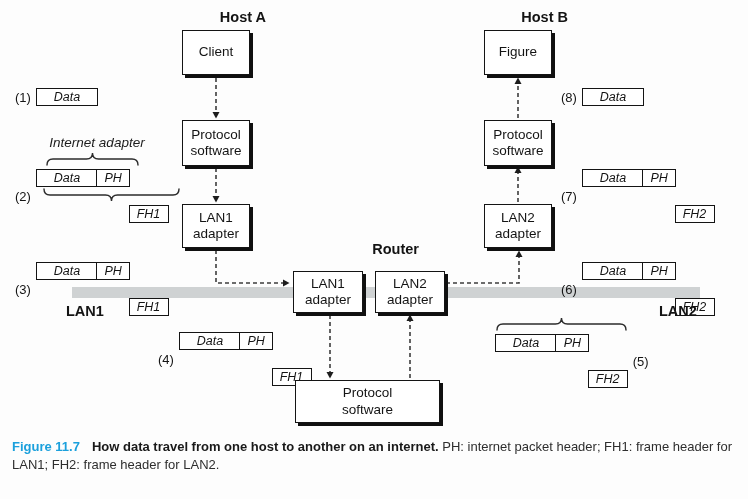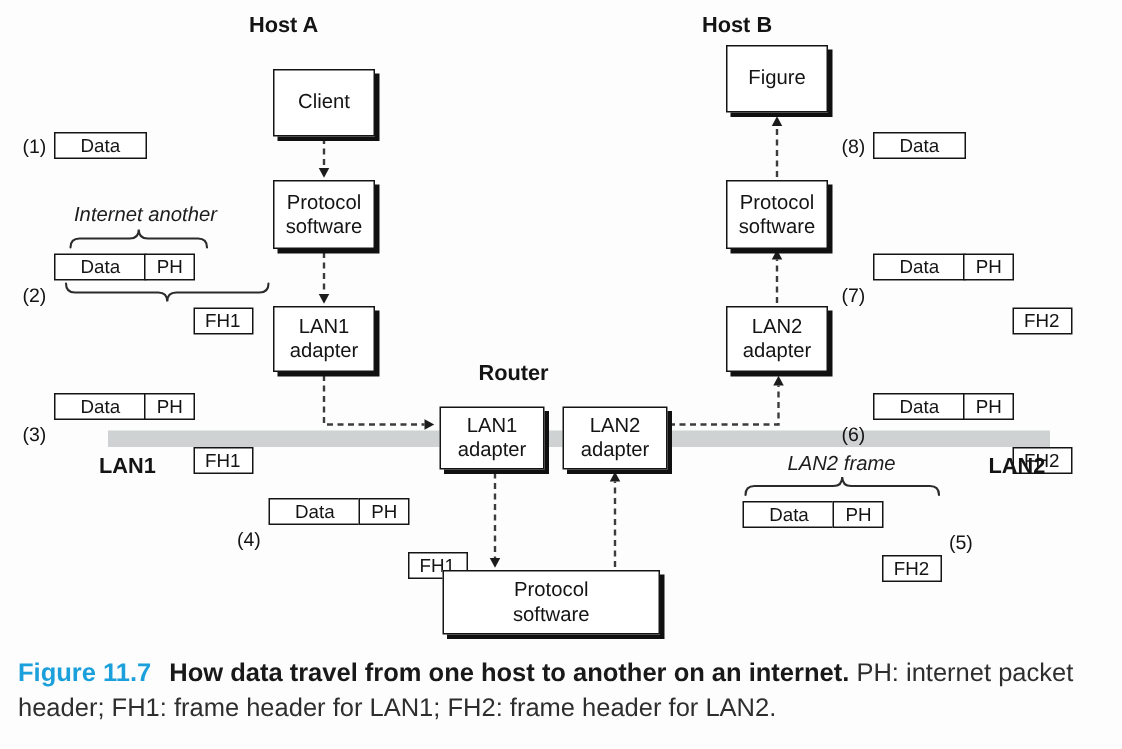--- a/index.html
+++ b/index.html
@@ -8,36 +8,36 @@
     font-family:"Liberation Sans",sans-serif;color:#141414;
   }
   .overlay{position:absolute;left:0;top:0;z-index:2;}
   .lan-bar{position:absolute;left:72px;top:287px;width:628px;height:11px;background:#cfd2d3;z-index:1;}
   .node{
     position:absolute;background:#fff;border:1.7px solid #141414;box-shadow:3px 3px 0 #101010;
     display:flex;align-items:center;justify-content:center;text-align:center;
     font-size:13.5px;line-height:1.2;white-space:pre-line;z-index:3;box-sizing:border-box;
   }
   .blabel{position:absolute;font-weight:bold;font-size:14.5px;z-index:3;}
-  .blabel.ctr{width:100px;text-align:left;}
+  .blabel.ctr{width:100px;text-align:right;}
   .ilabel{position:absolute;font-style:italic;font-size:13.5px;width:110px;text-align:center;z-index:3;color:#1c1c1c;}
   .prow{position:absolute;display:flex;align-items:center;gap:5px;z-index:2;}
   .step{font-size:13px;color:#141414;white-space:nowrap;}
   .pkt{display:flex;}
   .cell{
     box-sizing:border-box;height:18px;border:1.7px solid #141414;background:#fff;
-    display:flex;align-items:center;justify-content:center;font-size:12.5px;white-space:nowrap;
+    display:flex;align-items:center;justify-content:center;font-size:12.5px;white-space:nowrap;font-style:italic;
   }
   .cell + .cell{margin-left:-1.7px;}
   .cell.data{width:62px;}
   .cell.ph{width:34px;}
   .cell.fh{width:40px;margin-top:36px;}
   .caption{
     position:absolute;left:12px;top:438px;width:726px;z-index:3;
-    font-size:17px;line-height:1.35;color:#2e2e2e;font-family:"Liberation Sans",sans-serif;
+    font-size:13px;line-height:1.35;color:#2e2e2e;font-family:"Liberation Sans",sans-serif;
   }
   .caption .fig{color:#1ba0dc;font-weight:bold;margin-right:12px;}
   .caption .head{font-weight:bold;color:#191919;}
 </style>
 </head>
 <body>
 
 <div class="canvas">
 
   <svg class="overlay" width="748" height="499" viewBox="0 0 748 499">
@@ -69,24 +69,23 @@
   </svg>
 
   <div class="lan-bar"></div>
 
   <div class="blabel ctr" style="left:166px;top:9px;">Host A</div>
   <div class="blabel ctr" style="left:319px;top:241px;">Router</div>
   <div class="blabel ctr" style="left:468px;top:9px;">Host B</div>
   <div class="blabel" style="left:66px;top:303px;">LAN1</div>
   <div class="blabel" style="left:659px;top:303px;">LAN2</div>
 
-  <div class="ilabel" style="left:42px;top:135px;">Internet another</div>
-  <div class="ilabel" style="left:506px;top:301px;">LAN2 frame</div>
+  <div class="ilabel" style="left:42px;top:135px;">Internet adapter</div>
 
-  <div class="node" style="left:182px;top:30px;width:68px;height:45px;margin-top:16px;">Client</div>
+  <div class="node" style="left:182px;top:30px;width:68px;height:45px;">Client</div>
   <div class="node" style="left:484px;top:30px;width:68px;height:45px;">Figure</div>
   <div class="node" style="left:182px;top:120px;width:68px;height:46px;">Protocol
 software</div>
   <div class="node" style="left:484px;top:120px;width:68px;height:46px;">Protocol
 software</div>
   <div class="node" style="left:182px;top:204px;width:68px;height:44px;">LAN1
 adapter</div>
   <div class="node" style="left:484px;top:204px;width:68px;height:44px;">LAN2
 adapter</div>
   <div class="node" style="left:293px;top:271px;width:70px;height:42px;">LAN1

